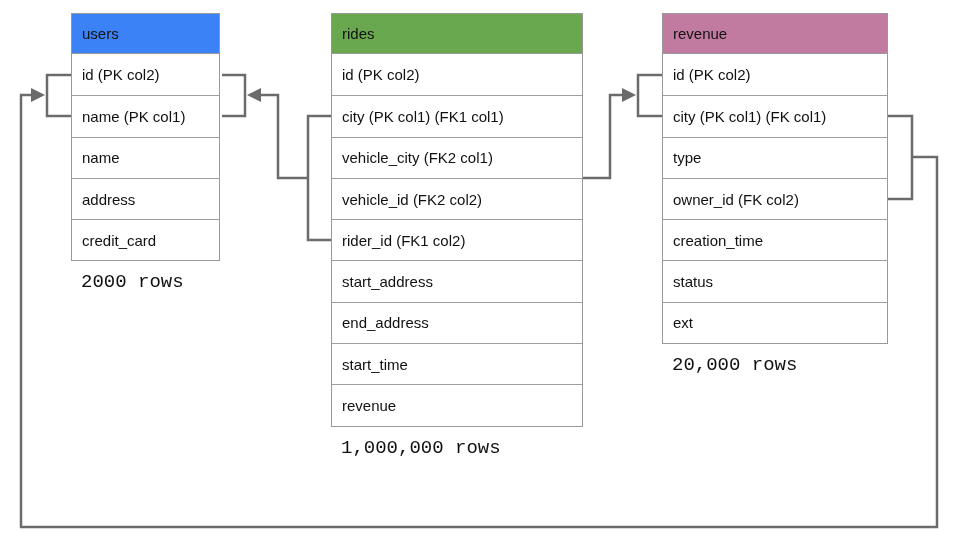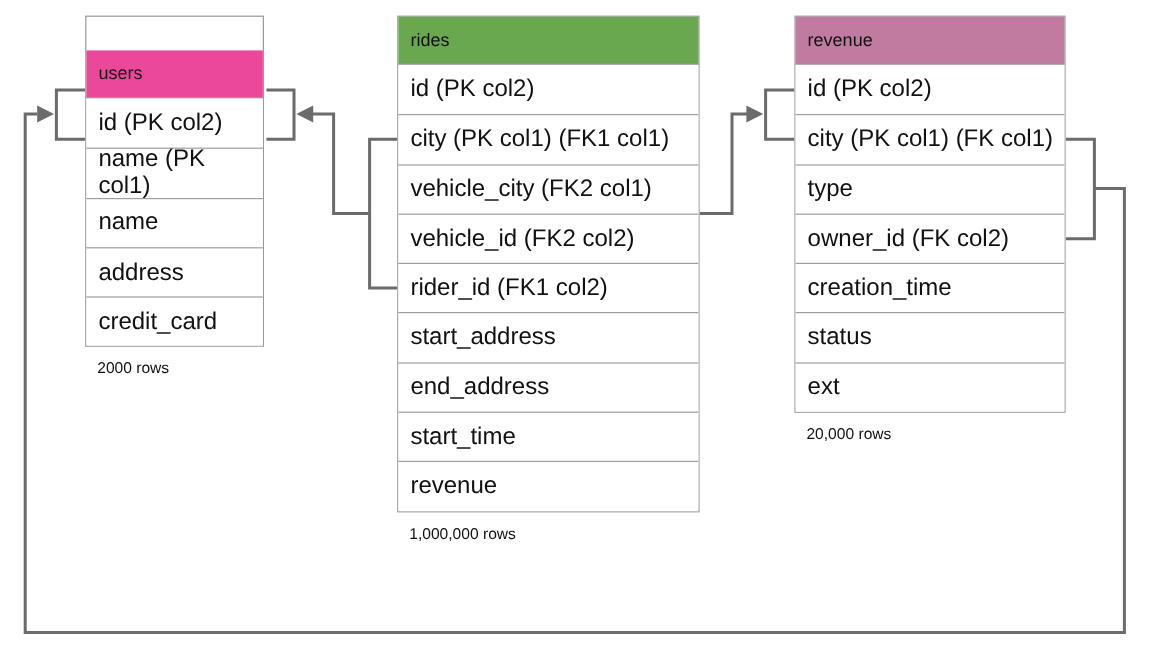--- a/index.html
+++ b/index.html
@@ -47,33 +47,34 @@
     font-size: 15px;
     color: #111111;
     border-bottom: 1px solid var(--border-color, #999999);
     box-sizing: border-box;
   }
   .trow {
     height: 41.3px;
     display: flex;
     align-items: center;
     padding-left: 10px;
-    font-size: 20px;
+    font-size: 15px;
     color: #111111;
     box-sizing: border-box;
     background: #ffffff;
   }
   .trow + .trow {
     border-top: 1px solid #9e9e9e;
   }
   .rowcount {
     margin-top: 10px;
     padding-left: 10px;
-    font-size: 13px;
+    font-size: 19px;
     color: #111111;
+    font-family: Liberation Mono, monospace;
   }
 </style>
 </head>
 <body>
 
 <div class="canvas">
 
   <svg class="connectors" viewBox="0 0 960 540">
 
     <path d="M 222 75 H 245 V 116 H 222"></path>
@@ -87,21 +88,21 @@
     <polygon points="636,95 622,88 622,102"></polygon>
 
     <path d="M 888 116 H 912 V 199 H 888"></path>
     <path d="M 71 75 H 47 V 116 H 71"></path>
     <path d="M 912 157 H 937 V 527 H 21 V 95 H 31"></path>
     <polygon points="45,95 31,88 31,102"></polygon>
   </svg>
 
   <div class="db-table" style="left:71px; top:13px; width:149px;">
     <div class="tbox">
-      <div class="thead" style="background-color: #ec4899; margin-top: 28px;">users</div>
+      <div class="thead" style="background-color: #3b82f6;">users</div>
       <div class="trow">id (PK col2)</div>
       <div class="trow">name (PK col1)</div>
       <div class="trow">name</div>
       <div class="trow">address</div>
       <div class="trow">credit_card</div>
     </div>
     <div class="rowcount">2000 rows</div>
   </div>
 
   <div class="db-table" style="left:331px; top:13px; width:252px;">

